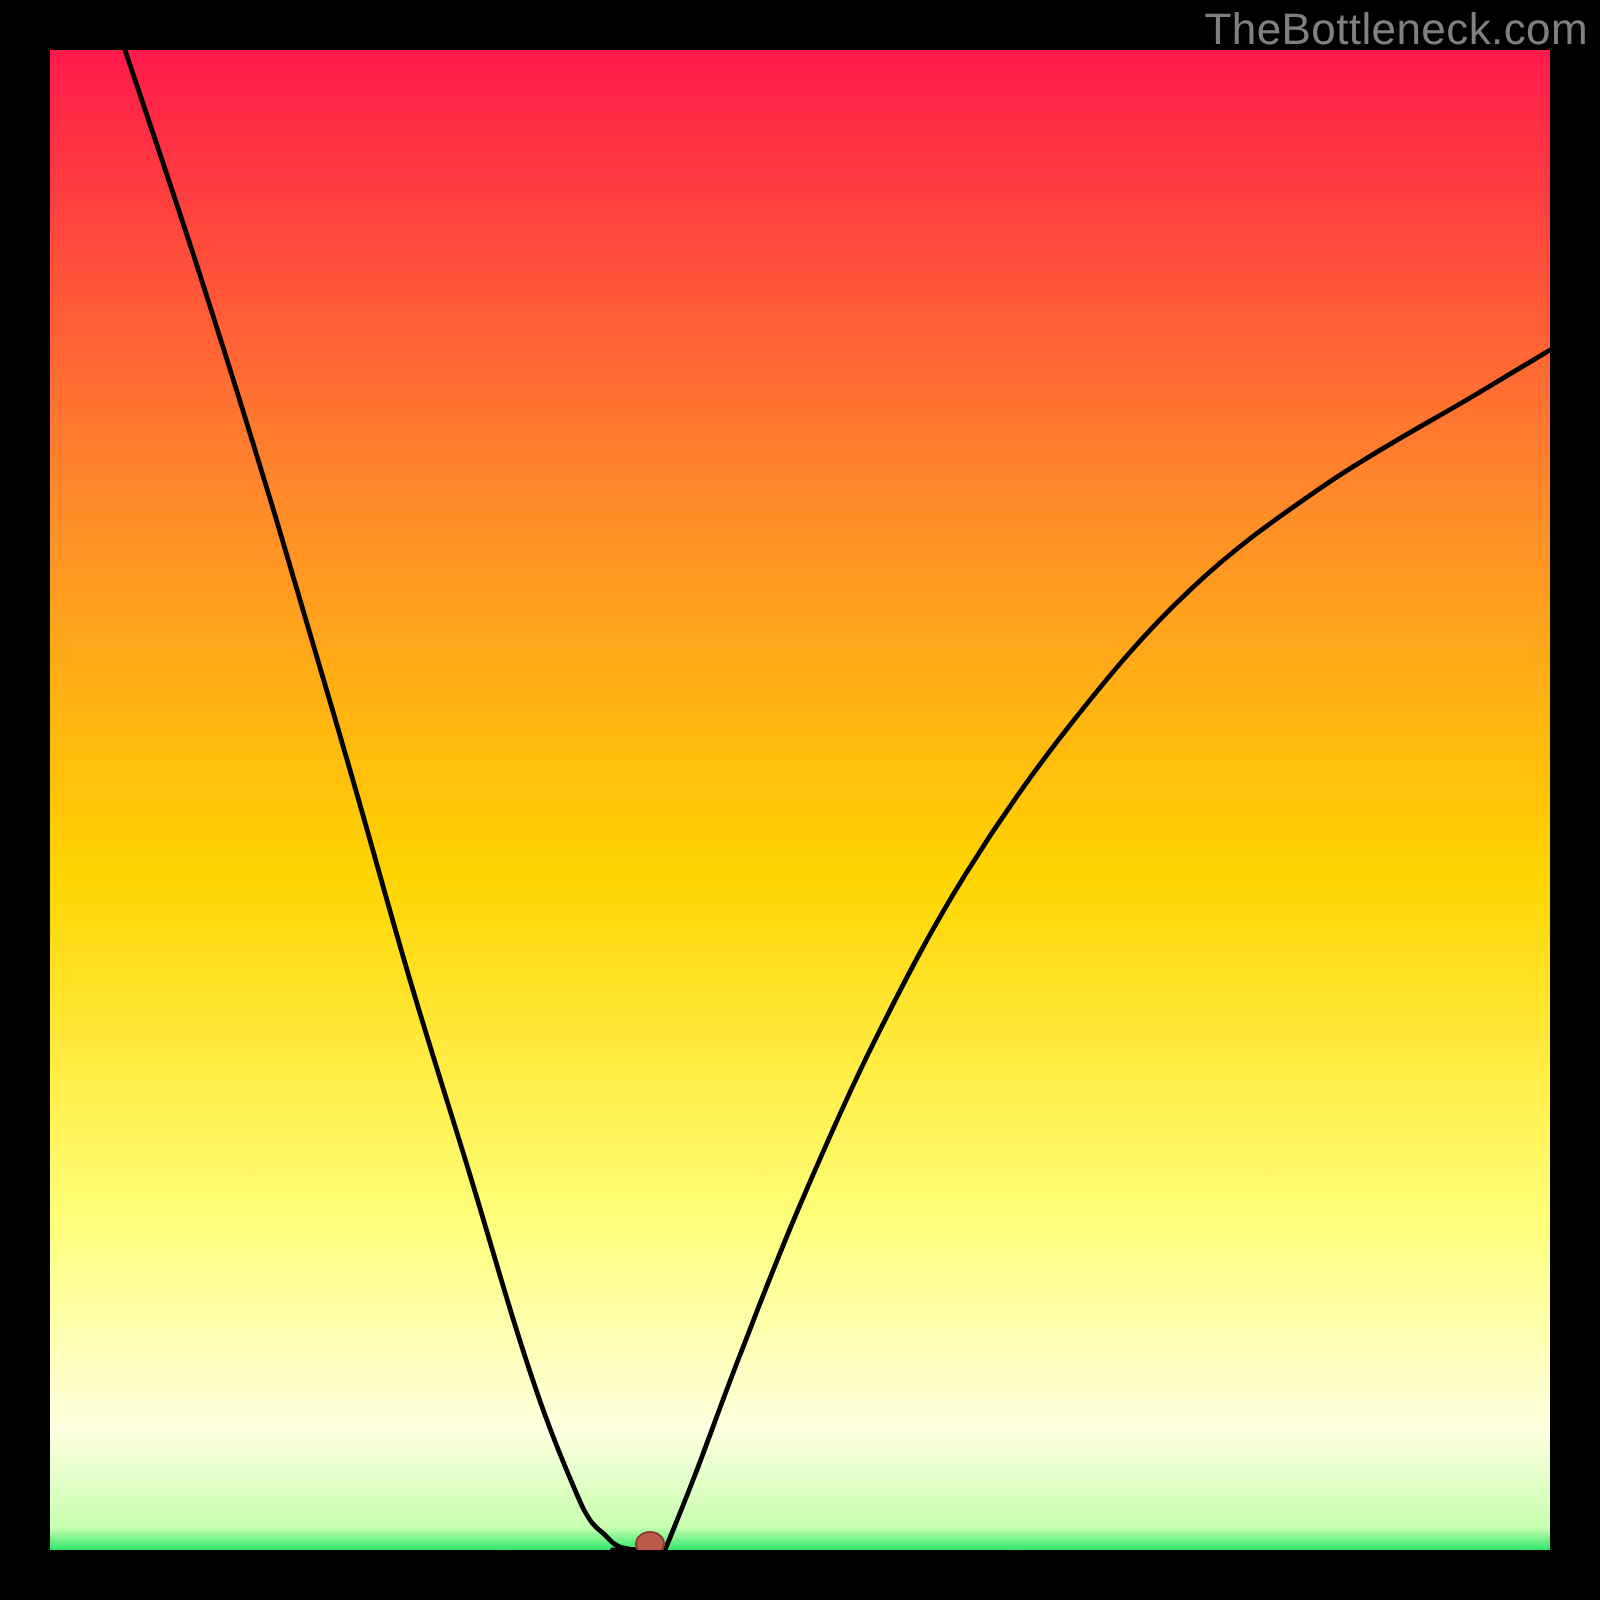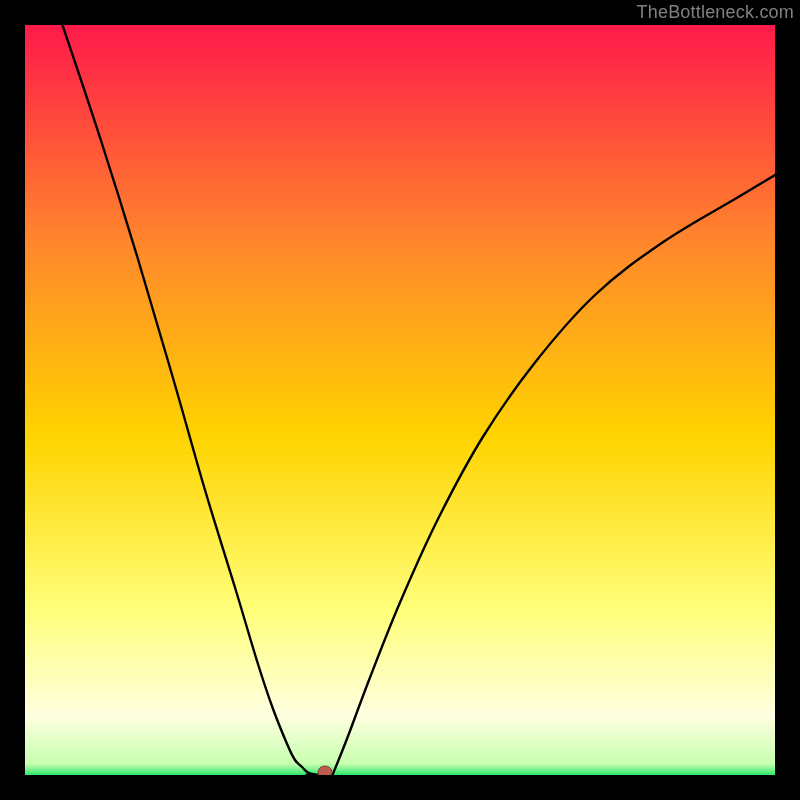--- a/index.html
+++ b/index.html
@@ -24,21 +24,21 @@
     top: 25px;
     width: 750px;
     height: 750px;
     
   }
   .watermark {
     position: absolute;
     top: 2px;
     right: 6px;
     color: #808080;
-    font-size: 18px;
+    font-size: 22px;
     font-weight: 400;
     letter-spacing: 0.2px;
     user-select: none;
   }
   svg {
     position: absolute;
     left: 0; top: 0;
   }
 </style>
 </head>

